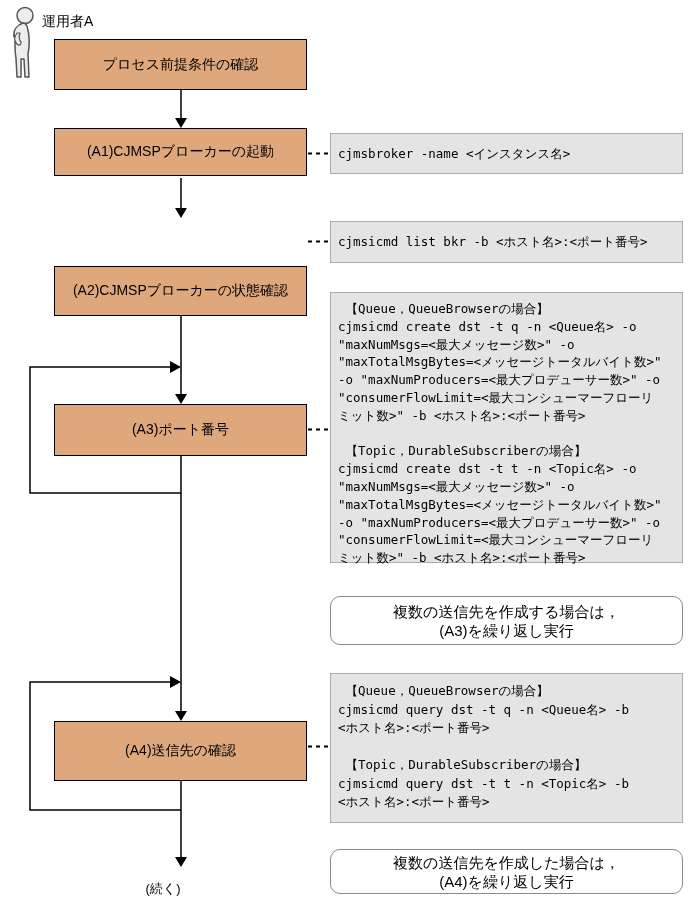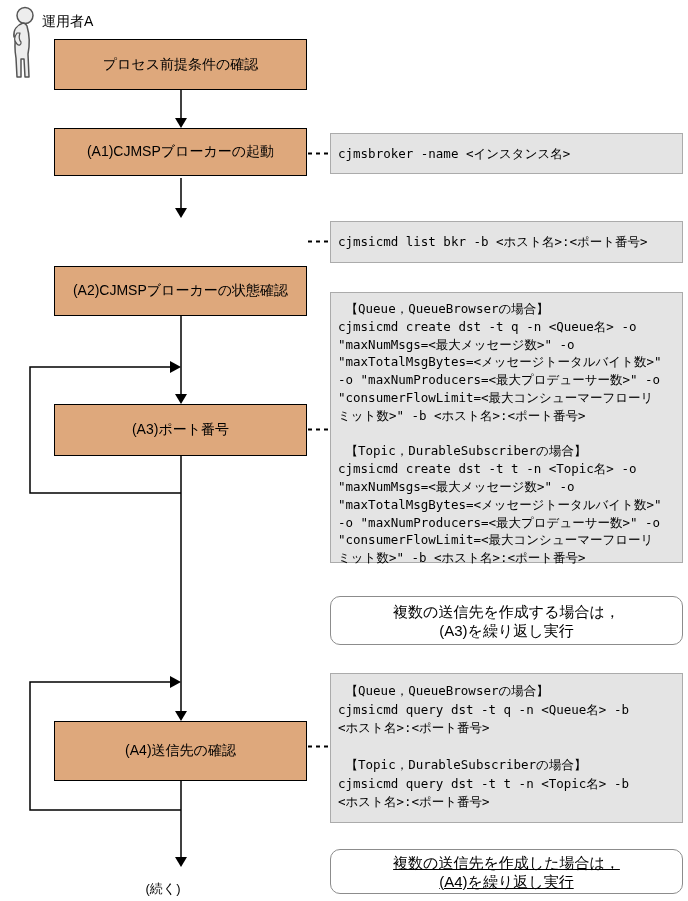--- a/index.html
+++ b/index.html
@@ -43,21 +43,21 @@
   .cbox4{top:673px;height:150px;line-height:18.5px;padding-top:8px;}
 
   .nbox{
     left:330px;width:353px;
     background:#ffffff;border:1px solid #8C8C8C;border-radius:10px;
     display:flex;align-items:center;justify-content:center;
     font-size:15px;line-height:19px;text-align:center;
     white-space:pre-line;
   }
   .nbox1{top:596px;height:49px;}
-  .nbox2{top:849px;height:45px;text-decoration:underline;}
+  .nbox2{top:849px;height:45px;}
 
   .continue-label{left:128px;top:880px;width:70px;text-align:center;font-size:13px;}
 
   .person{left:6px;top:6px;width:33px;height:74px;}
 </style>
 </head>
 <body>
 
 <div class="canvas">
 

